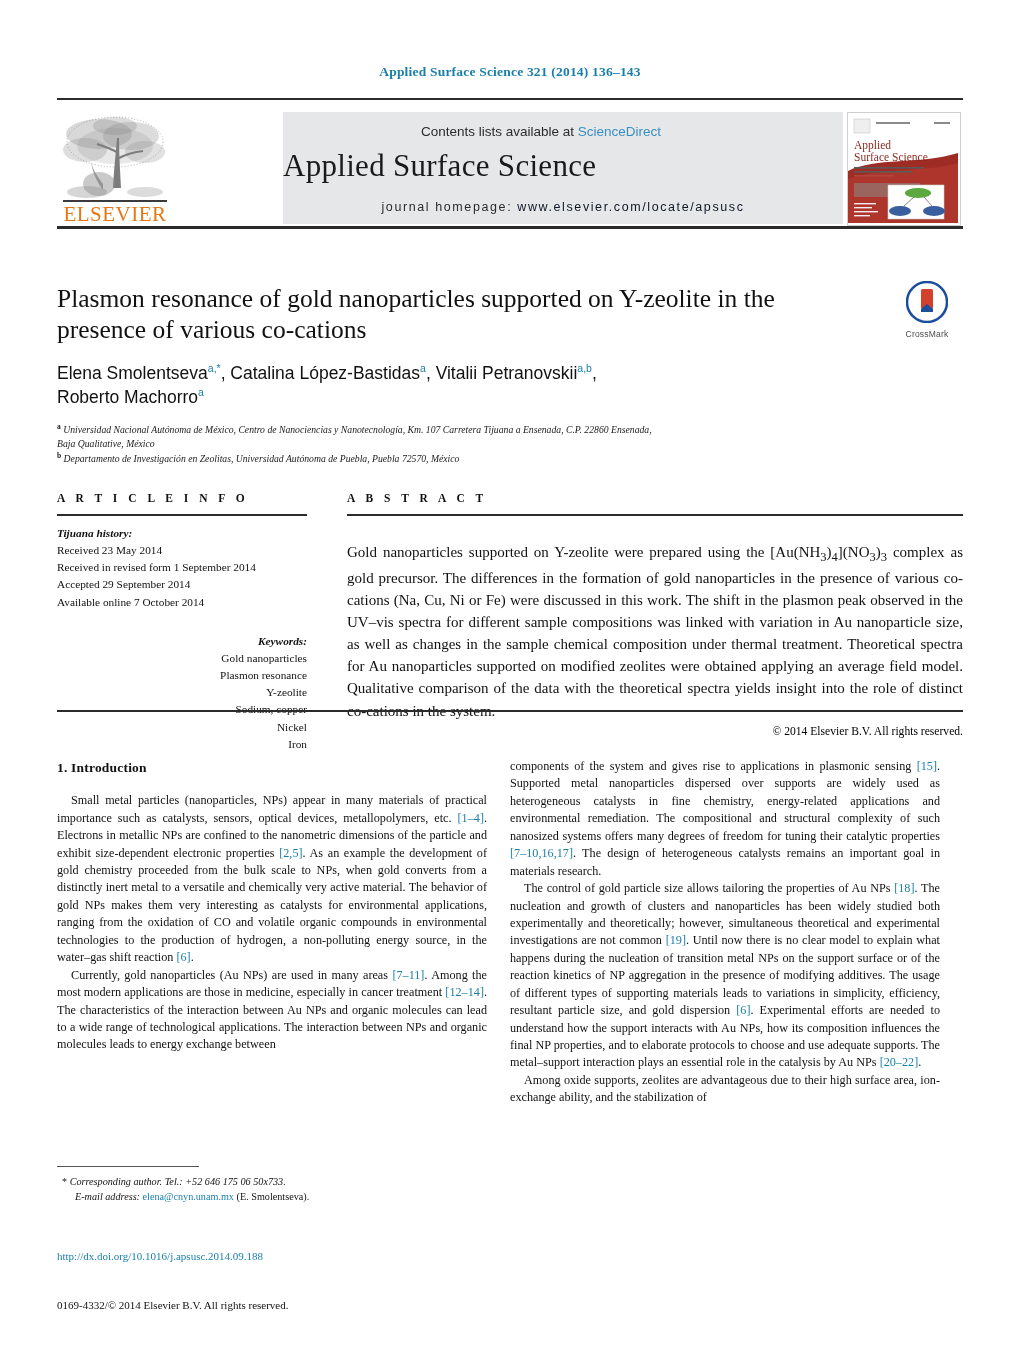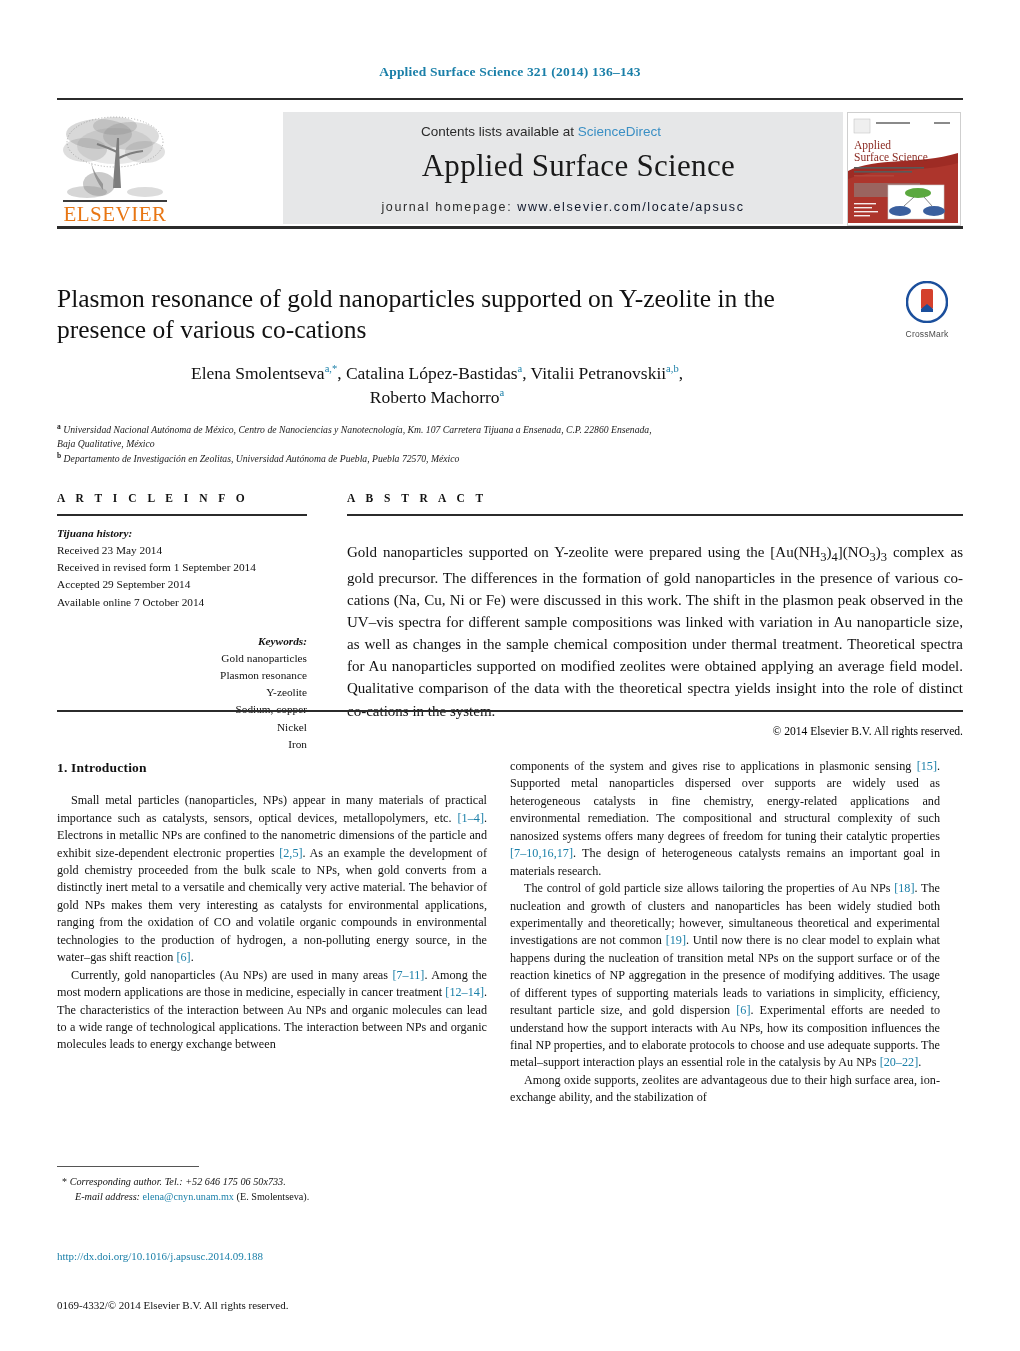--- a/index.html
+++ b/index.html
@@ -46,21 +46,21 @@
   .journal-band {
     position:absolute; left:226px; top:14px; width:560px; height:112px;
     background:#e6e7e8;
   }
   .contents-line {
     position:absolute; top:12px; left:0; width:516px; text-align:center;
     font-size:13.5px; color:#2b2b2b; font-family:"Liberation Sans", sans-serif;
   }
   .contents-line .sd { color:#3a8fc4; }
   .journal-name {
-    position:absolute; top:36px; left:0; width:452px; text-align:right;
+    position:absolute; top:36px; left:0; width:452px; text-align:left;
     font-size:31px; color:#1a1a1a; font-family:"Liberation Serif", serif;
     letter-spacing:.3px;
   }
   .homepage-line {
     position:absolute; top:88px; left:0; width:560px; text-align:center;
     font-size:12.5px; font-family:"Liberation Sans", sans-serif;
     letter-spacing:1.6px; color:#2b2b2b;
   }
   .homepage-line .url { color:#0f172a; }
 
@@ -82,21 +82,21 @@
   }
   .crossmark {
     position:absolute; right:4px; top:-2px; width:64px; height:64px; text-align:center;
   }
   .crossmark .cm-label {
     font-family:"Liberation Sans", sans-serif; font-size:8.5px;
     color:#4a4a4a; letter-spacing:.2px; margin-top:2px;
   }
   .authors {
     margin-top:16px; font-size:17.5px; line-height:1.38;
-    font-family:Liberation Serif, serif; color:#111; width:760px;text-align:center;
+    font-family:Liberation Sans, sans-serif; color:#111; width:760px;
   }
   .authors sup { color:#1a7fa8; font-size:10.5px; vertical-align:super; }
   .affils {
     margin-top:12px; font-size:9.7px; line-height:1.45;
     font-style:italic; color:#1a1a1a; width:850px;
   }
   .affils sup { font-style:normal; font-weight:bold; font-size:7.5px; }
   .affil-line { display:block; }
 
   

